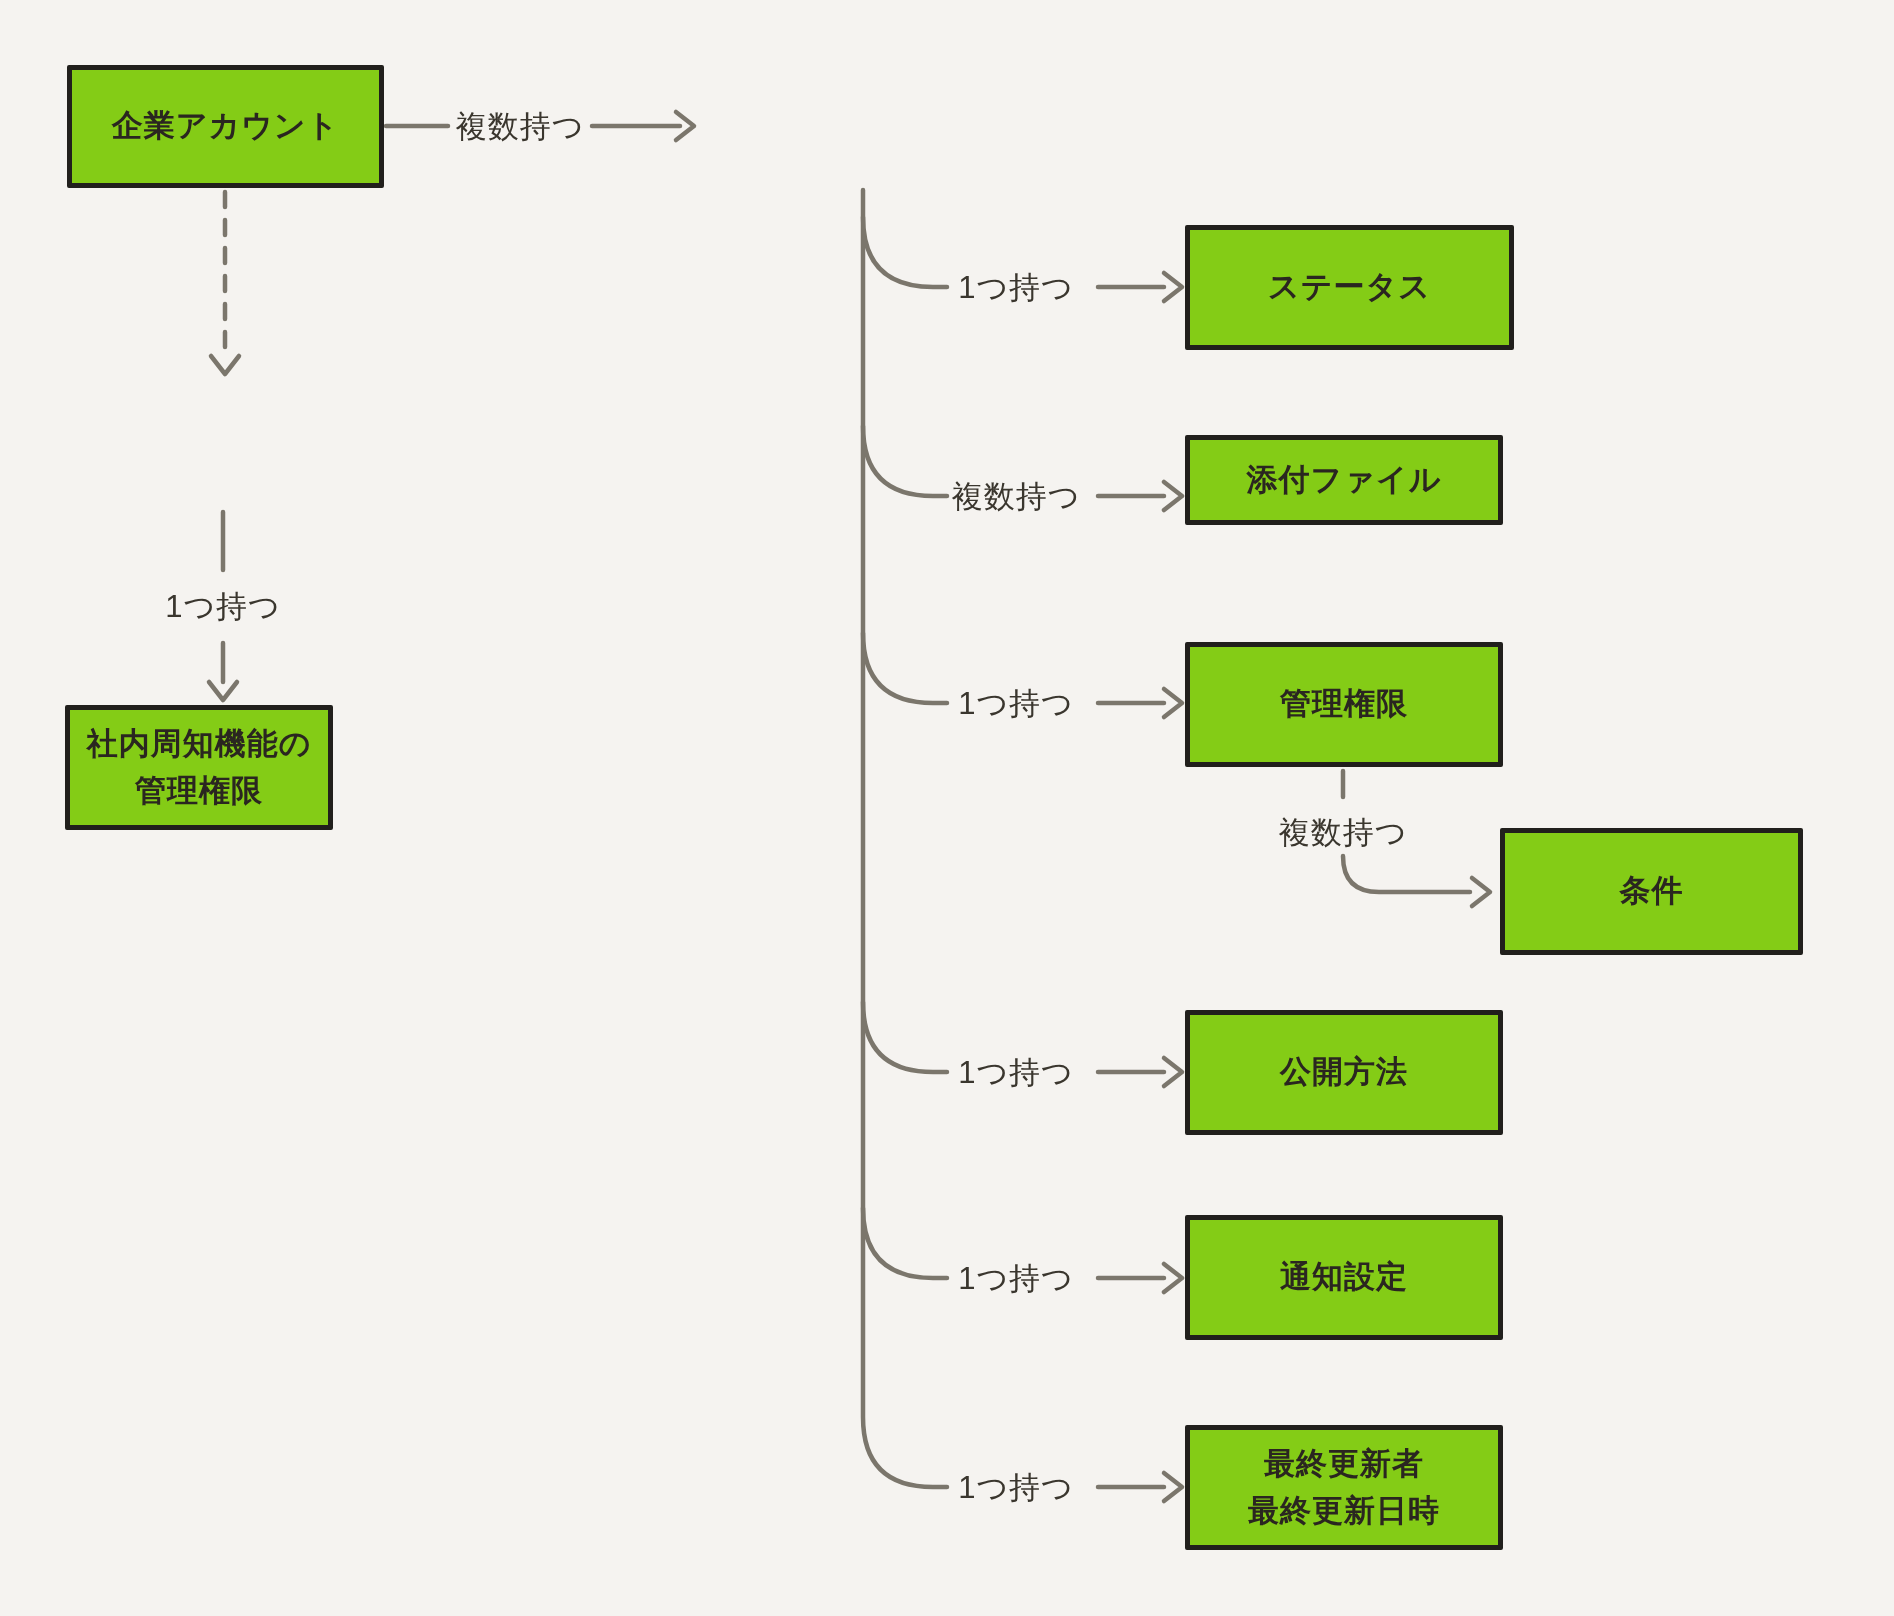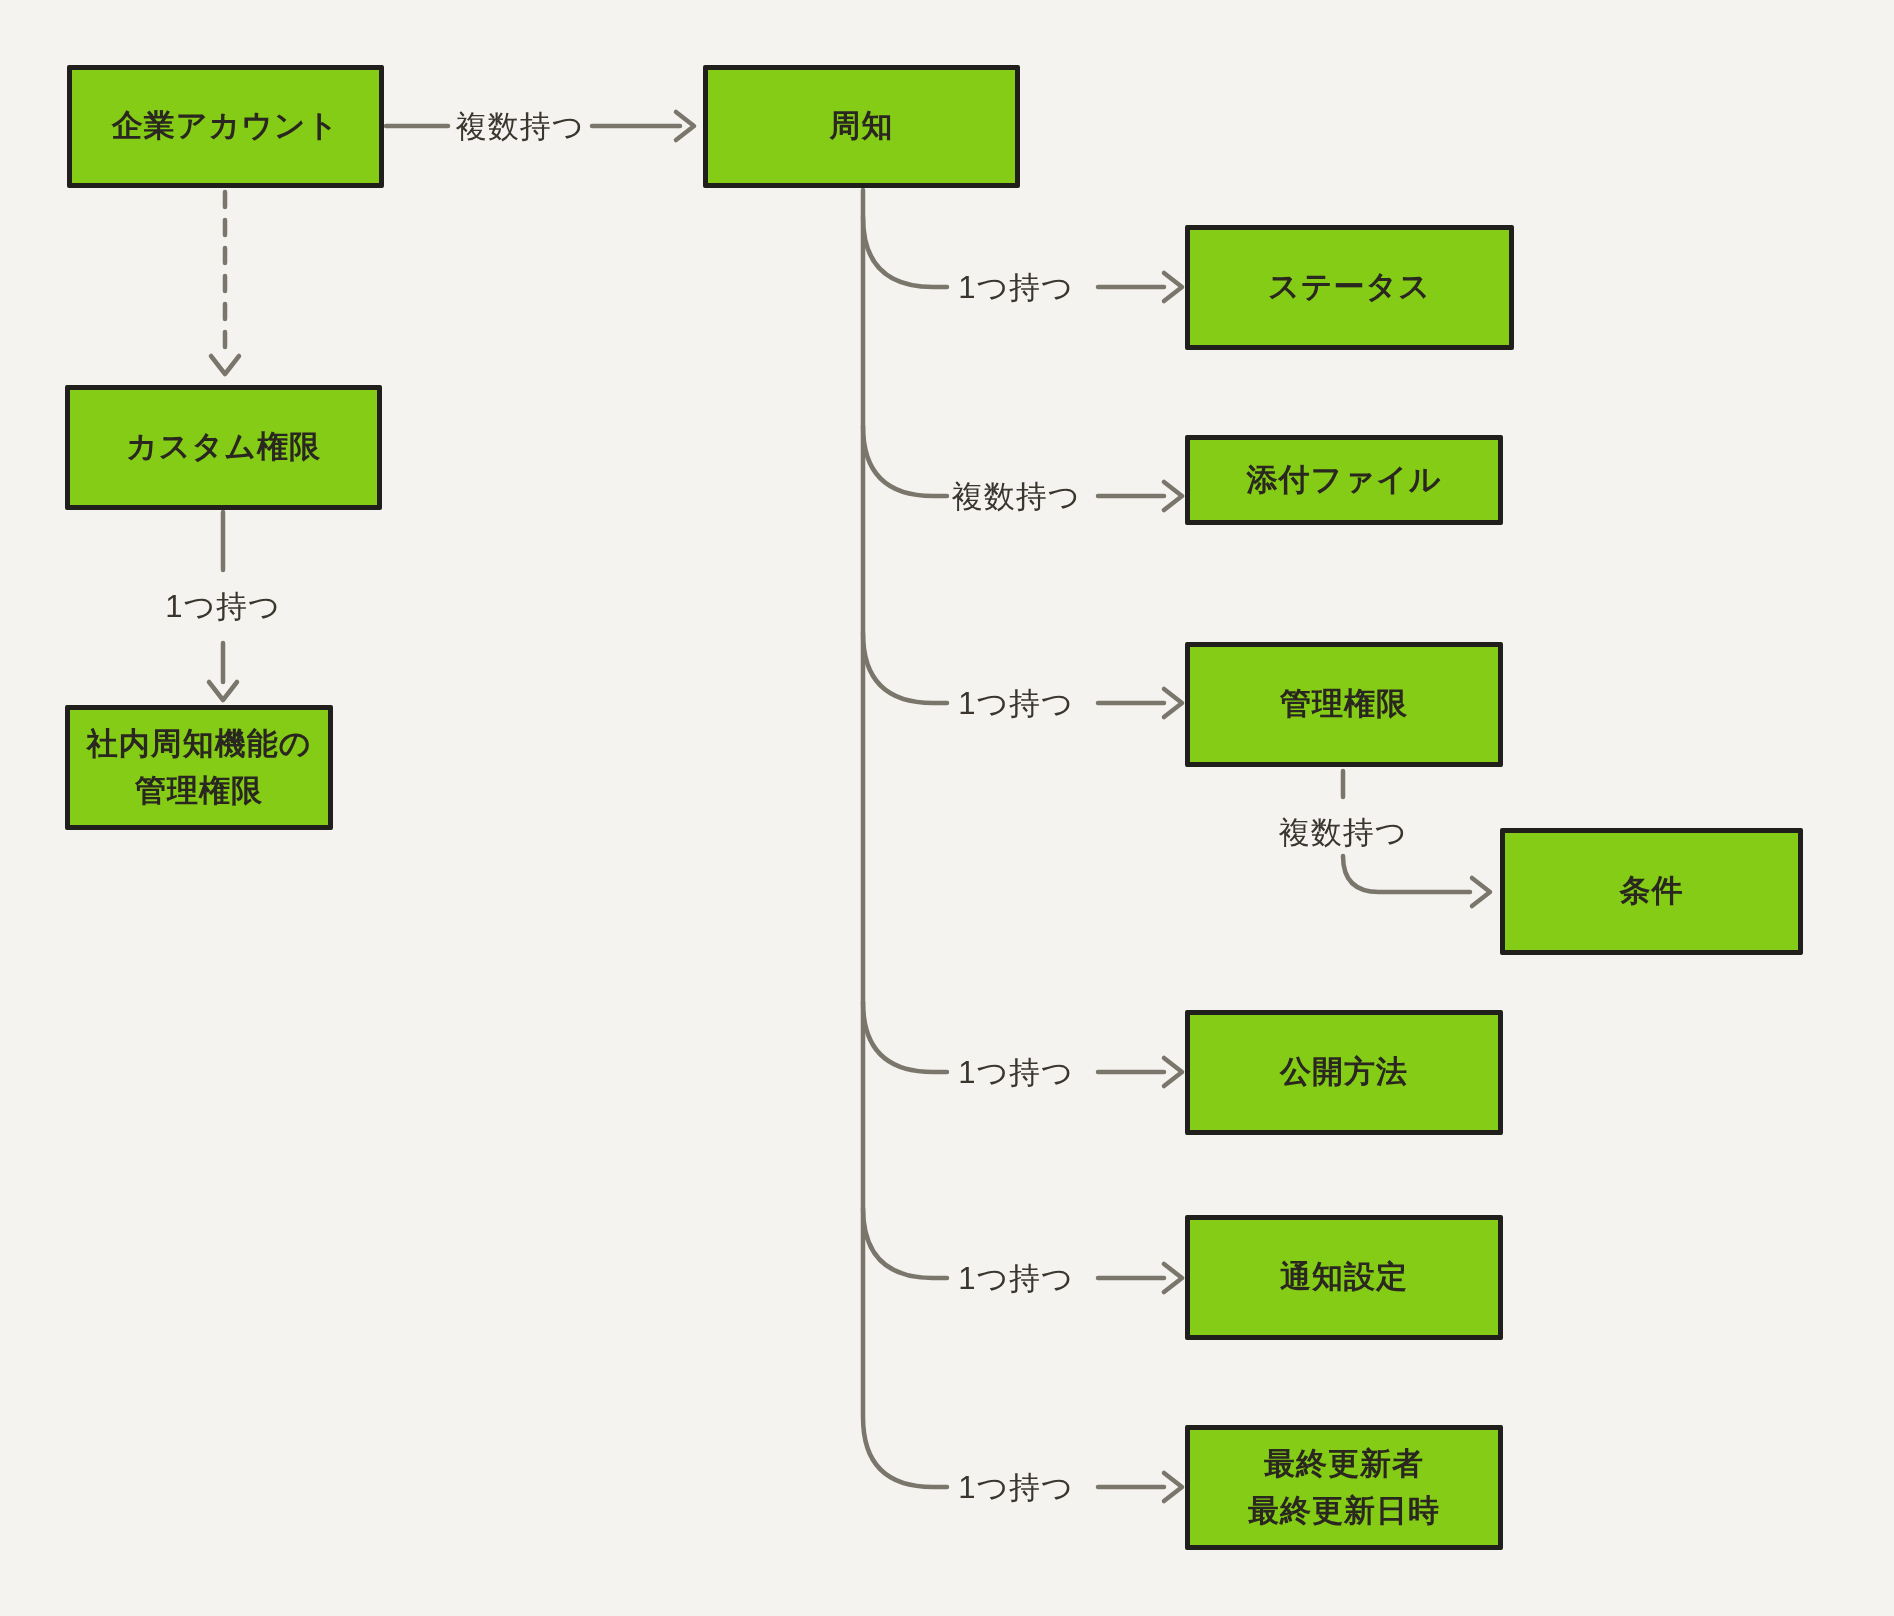--- a/index.html
+++ b/index.html
@@ -133,27 +133,21 @@
       <path class="wire" d="M1098,1487 H1164"></path>
       <path class="wire" d="M1164,1473 L1182,1487 L1164,1501"></path>
       <text class="edge-label" x="1016" y="1487" dy="0.35em">1つ持つ</text>
     </g>
   </svg>
 
   <div class="node" style="left:67px; top:65px; width:317px; height:123px;">
     <span class="node-label">企業アカウント</span>
   </div>
 
-  <div class="node" style="left:703px; top:65px; width:317px; height:123px;">
-    <span class="node-label">周知</span>
-  </div>
 
-  <div class="node" style="left:65px; top:385px; width:317px; height:125px;">
-    <span class="node-label">カスタム権限</span>
-  </div>
 
   <div class="node" style="left:65px; top:705px; width:268px; height:125px;">
     <span class="node-label">社内周知機能の
 管理権限</span>
   </div>
 
   <div class="node" style="left:1185px; top:225px; width:329px; height:125px;font-family:Liberation Serif, serif;">
     <span class="node-label">ステータス</span>
   </div>
 

